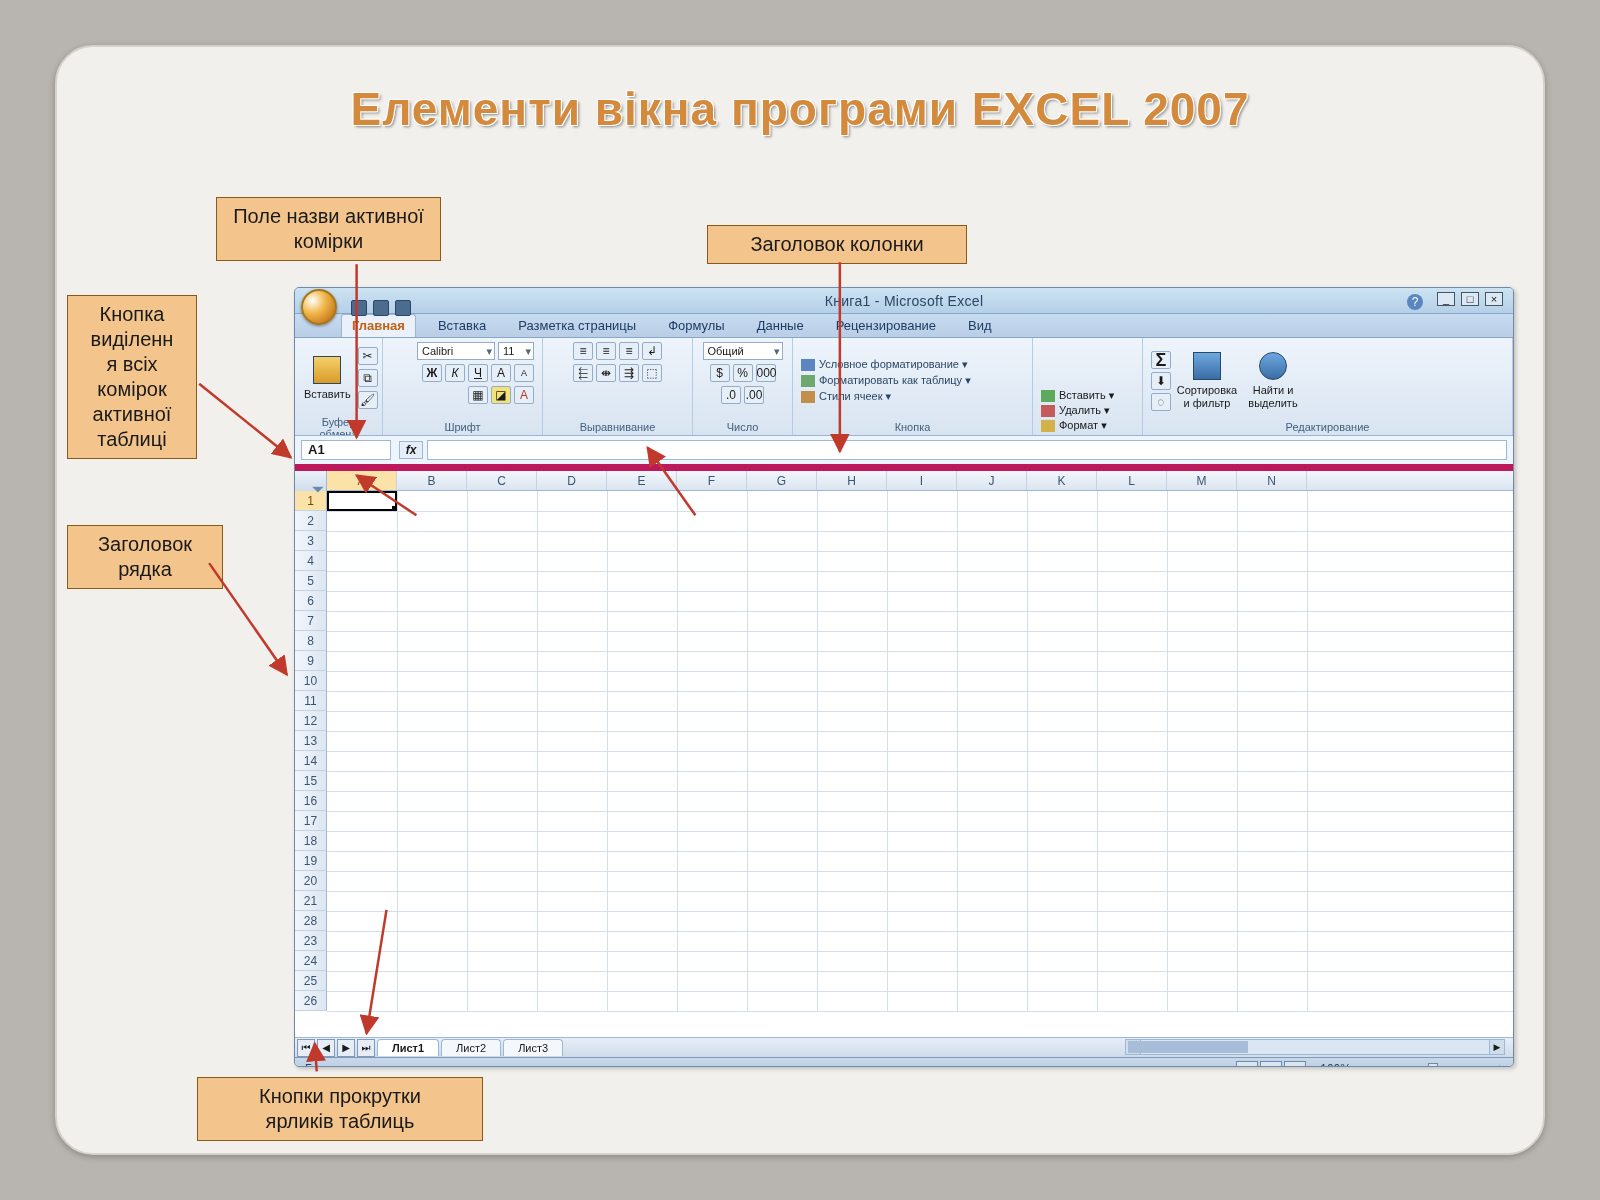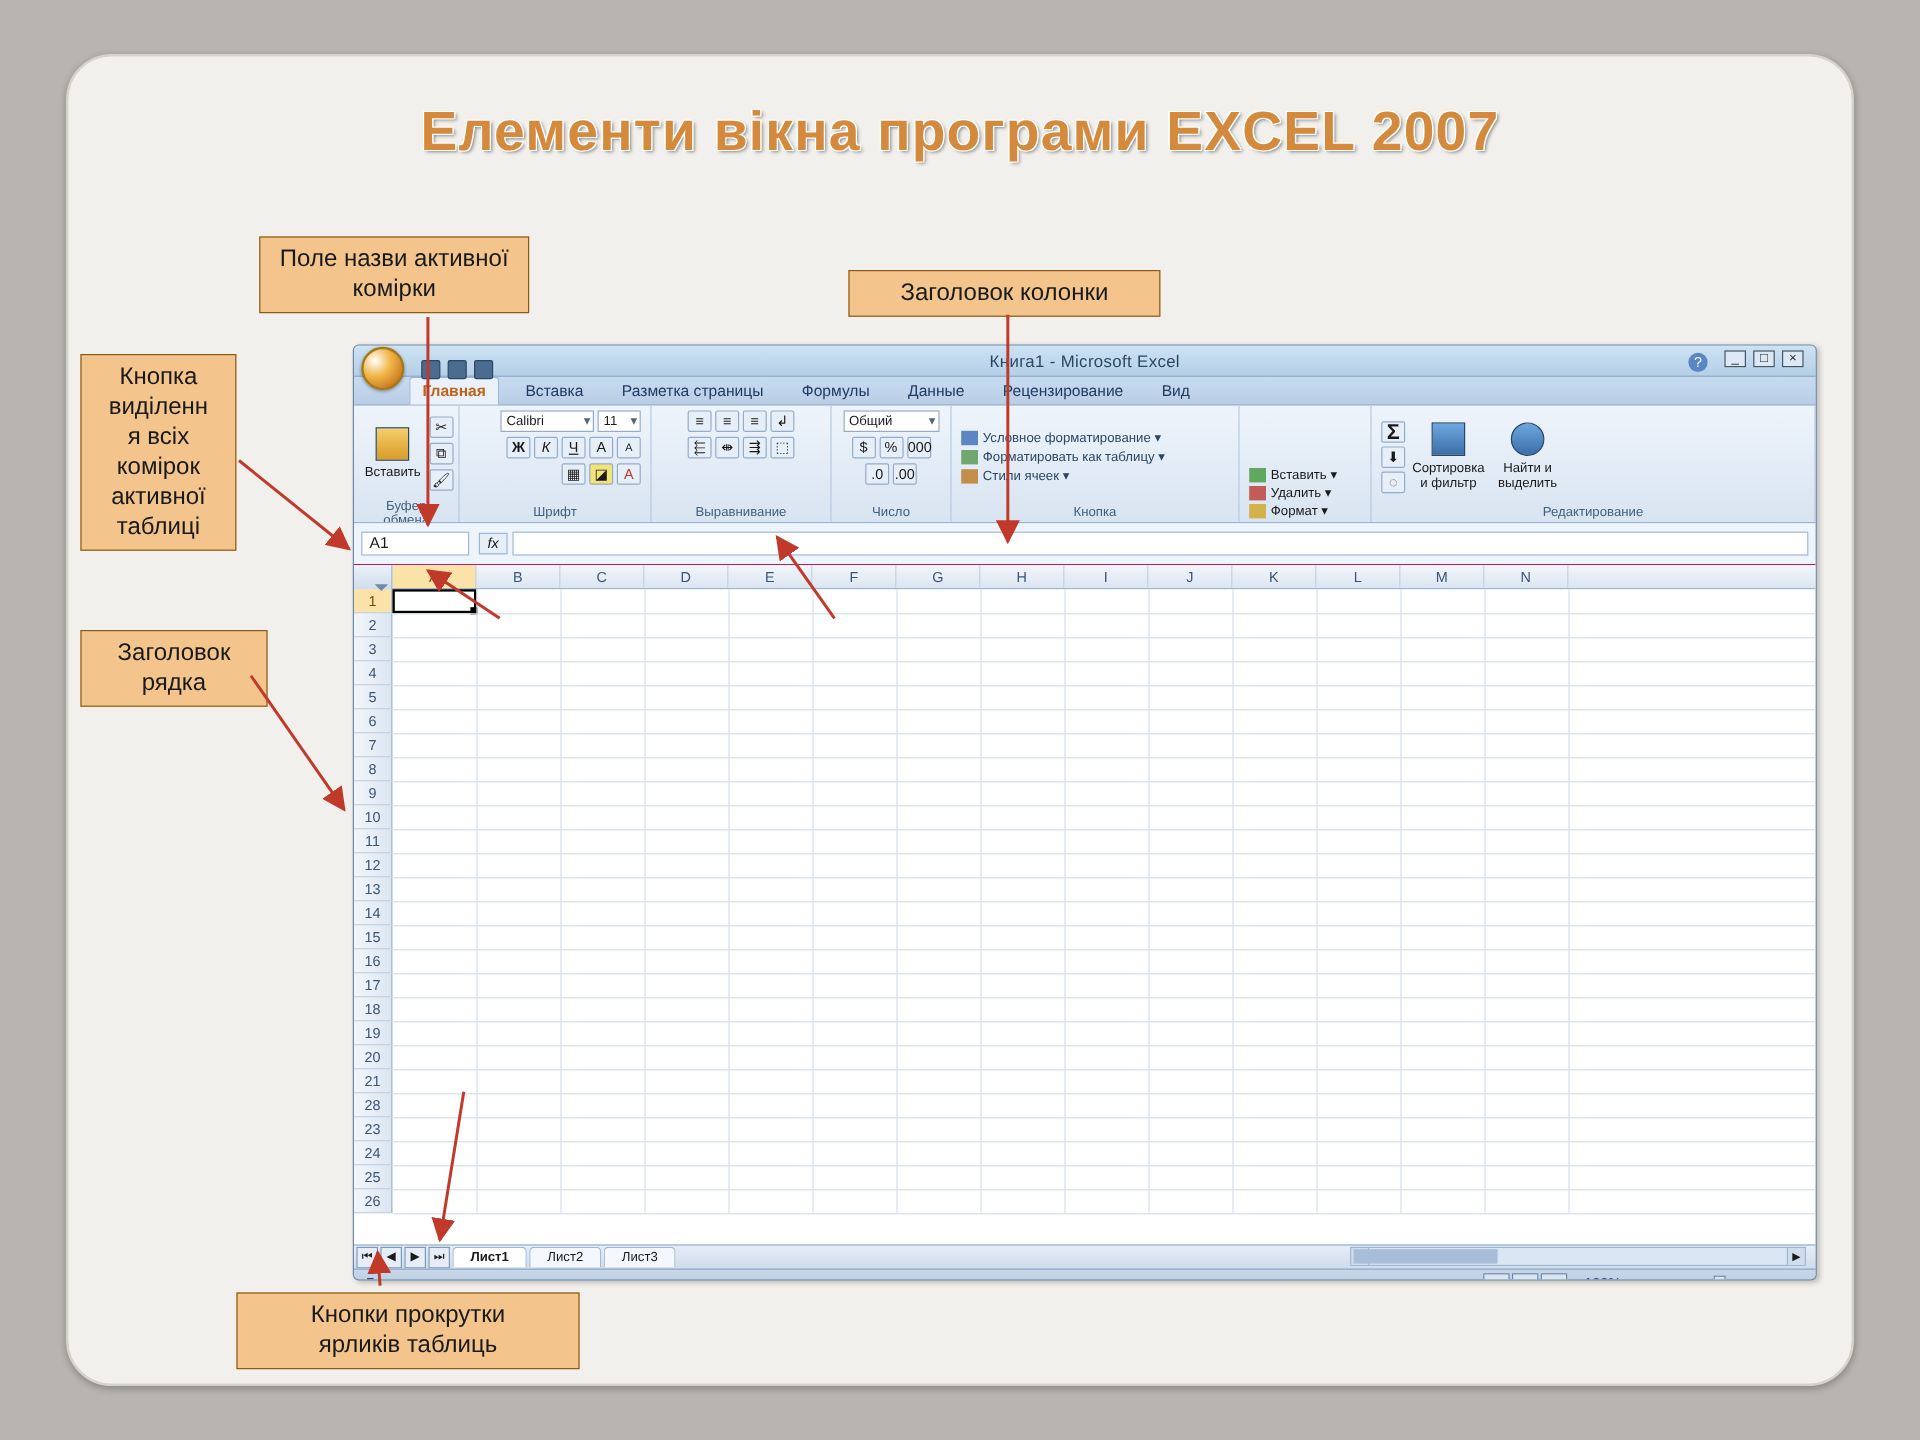--- a/index.html
+++ b/index.html
@@ -115,22 +115,22 @@
   .styles-list{display:flex;flex-direction:column;gap:3px;}
   .styles-list div{font-size:11px;color:#2a4766;white-space:nowrap;}
   .styles-list .ico2{display:inline-block;width:14px;height:12px;background:#5b86c2;margin-right:4px;vertical-align:middle;}
   .cell-ops{display:flex;flex-direction:column;gap:2px;margin-top:47px;}
   .cell-ops div{font-size:11px;white-space:nowrap;}
   .cell-ops .ic{display:inline-block;width:14px;height:12px;margin-right:4px;vertical-align:middle;}
   .ic.green{background:#5ea95e;} .ic.red{background:#c35b5b;} .ic.yellow{background:#d4b24b;}
   .sigma{font-size:18px;font-weight:bold;}
 
   .formula-row{
-    height:35px;background:#eef4fb;border-bottom:1px solid #be185d;
-    display:flex;align-items:center;
+    height:35px;background:#eef4fb;border-bottom:7px solid #be185d;
+    display:flex;align-items:center;font-weight:bold;
   }
   .namebox{width:90px;height:20px;background:#fff;border:1px solid #9eb7d2;margin-left:6px;font-size:13px;padding:1px 6px;}
   .fx-area{display:flex;align-items:center;margin-left:8px;}
   .fx-btn{width:24px;height:18px;border:1px solid #9eb7d2;background:#e6eef8;font-style:italic;font-size:12px;text-align:center;line-height:16px;}
   .fbar{flex:1;height:20px;background:#fff;border:1px solid #9eb7d2;margin:0 6px 0 4px;}
 
   .grid-area{
     position:relative;
     height: calc(100% - 26px - 24px - 98px - 22px - 20px - 22px);
     background:#fff;

